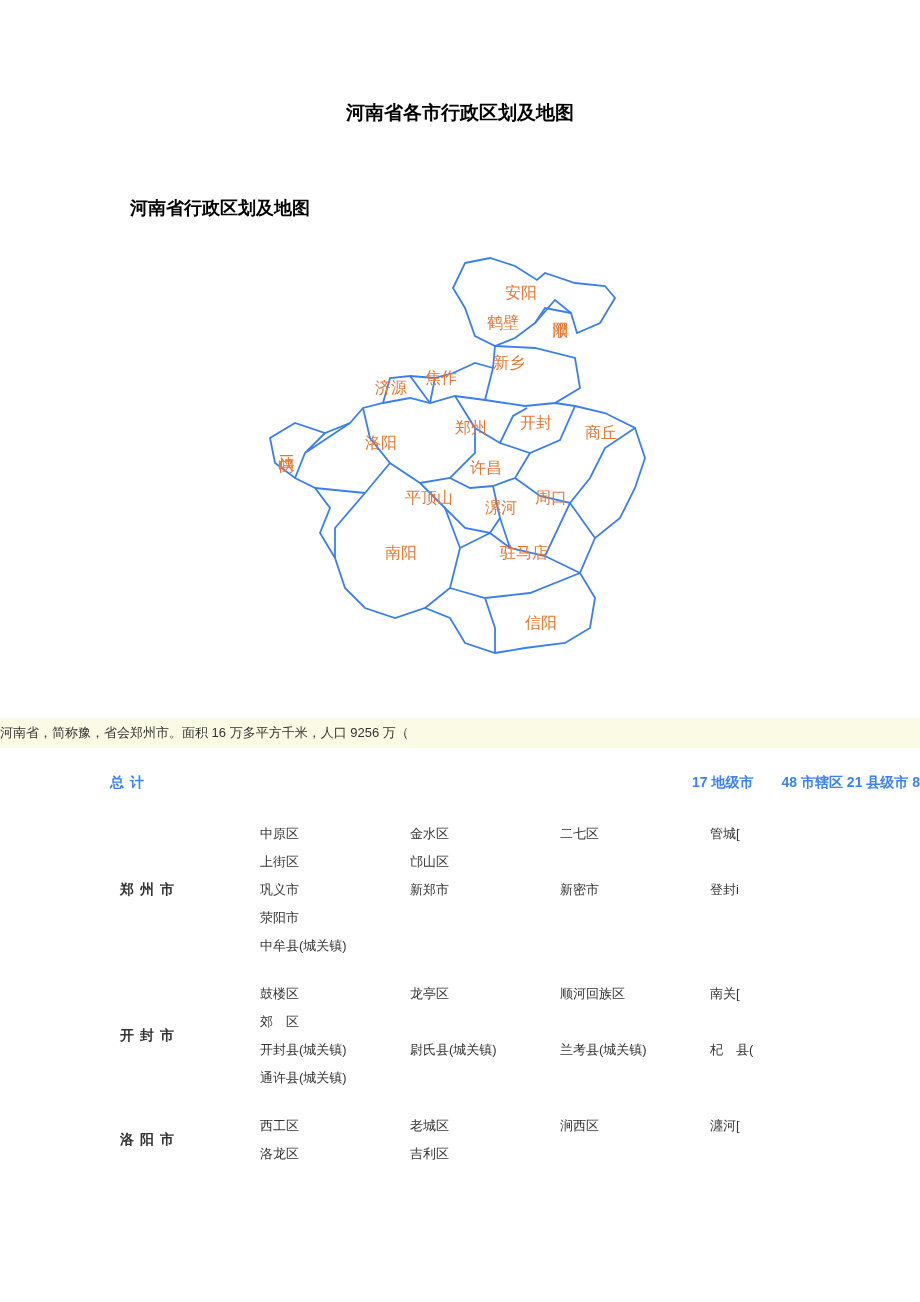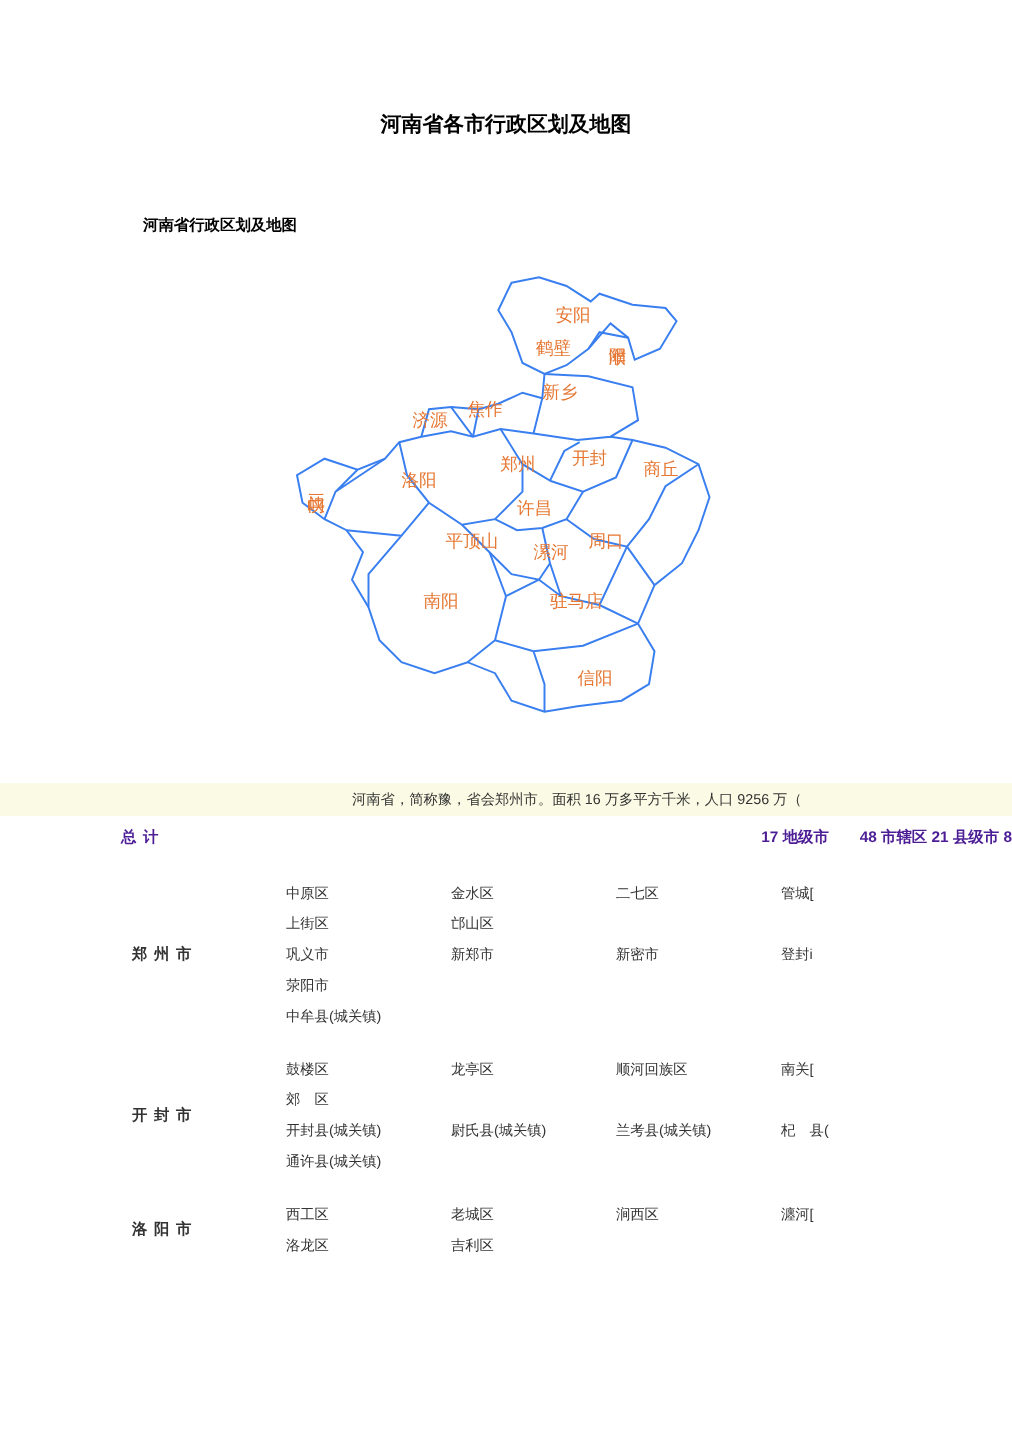--- a/index.html
+++ b/index.html
@@ -10,21 +10,21 @@
       padding: 100px 0 40px 0;
     }
     .page-title {
       text-align: center;
       font-size: 19px;
       font-weight: bold;
       color: #000;
       margin-bottom: 70px;
     }
     .section-title {
-      font-size: 14px;
+      font-size: 18px;
       font-weight: bold;
       color: #000;
       margin-left: 130px;
       margin-bottom: 8px;
     }
     .map-container {
       display: flex;
       justify-content: center;
       margin-bottom: 60px;
     }
@@ -34,30 +34,29 @@
       fill: #e67733;
       font-family: "Microsoft YaHei", SimSun, sans-serif;
     }
     .map-label-v { writing-mode: tb; }
     .intro-bar {
       background: #fbfbe5;
       height: 30px;
       line-height: 30px;
       font-size: 13px;
       color: #333;
-      padding-left: 320px;
-      margin-bottom: 2px;
+      margin-bottom: 18px;
       white-space: nowrap;
       overflow: hidden;
     }
     .totals-row {
       display: flex;
       font-size: 14px;
       font-weight: bold;
-      color: #4c1d95;
+      color: #3b82f6;
       padding: 8px 0 18px 0;
       white-space: nowrap;
     }
     .totals-label { width: 260px; text-align: center; letter-spacing: 6px; }
     .totals-content { flex: 1; padding-left: 200px; text-align: right; }
     .city-block {
       display: flex;
       align-items: center;
       font-size: 13px;
       color: #333;

